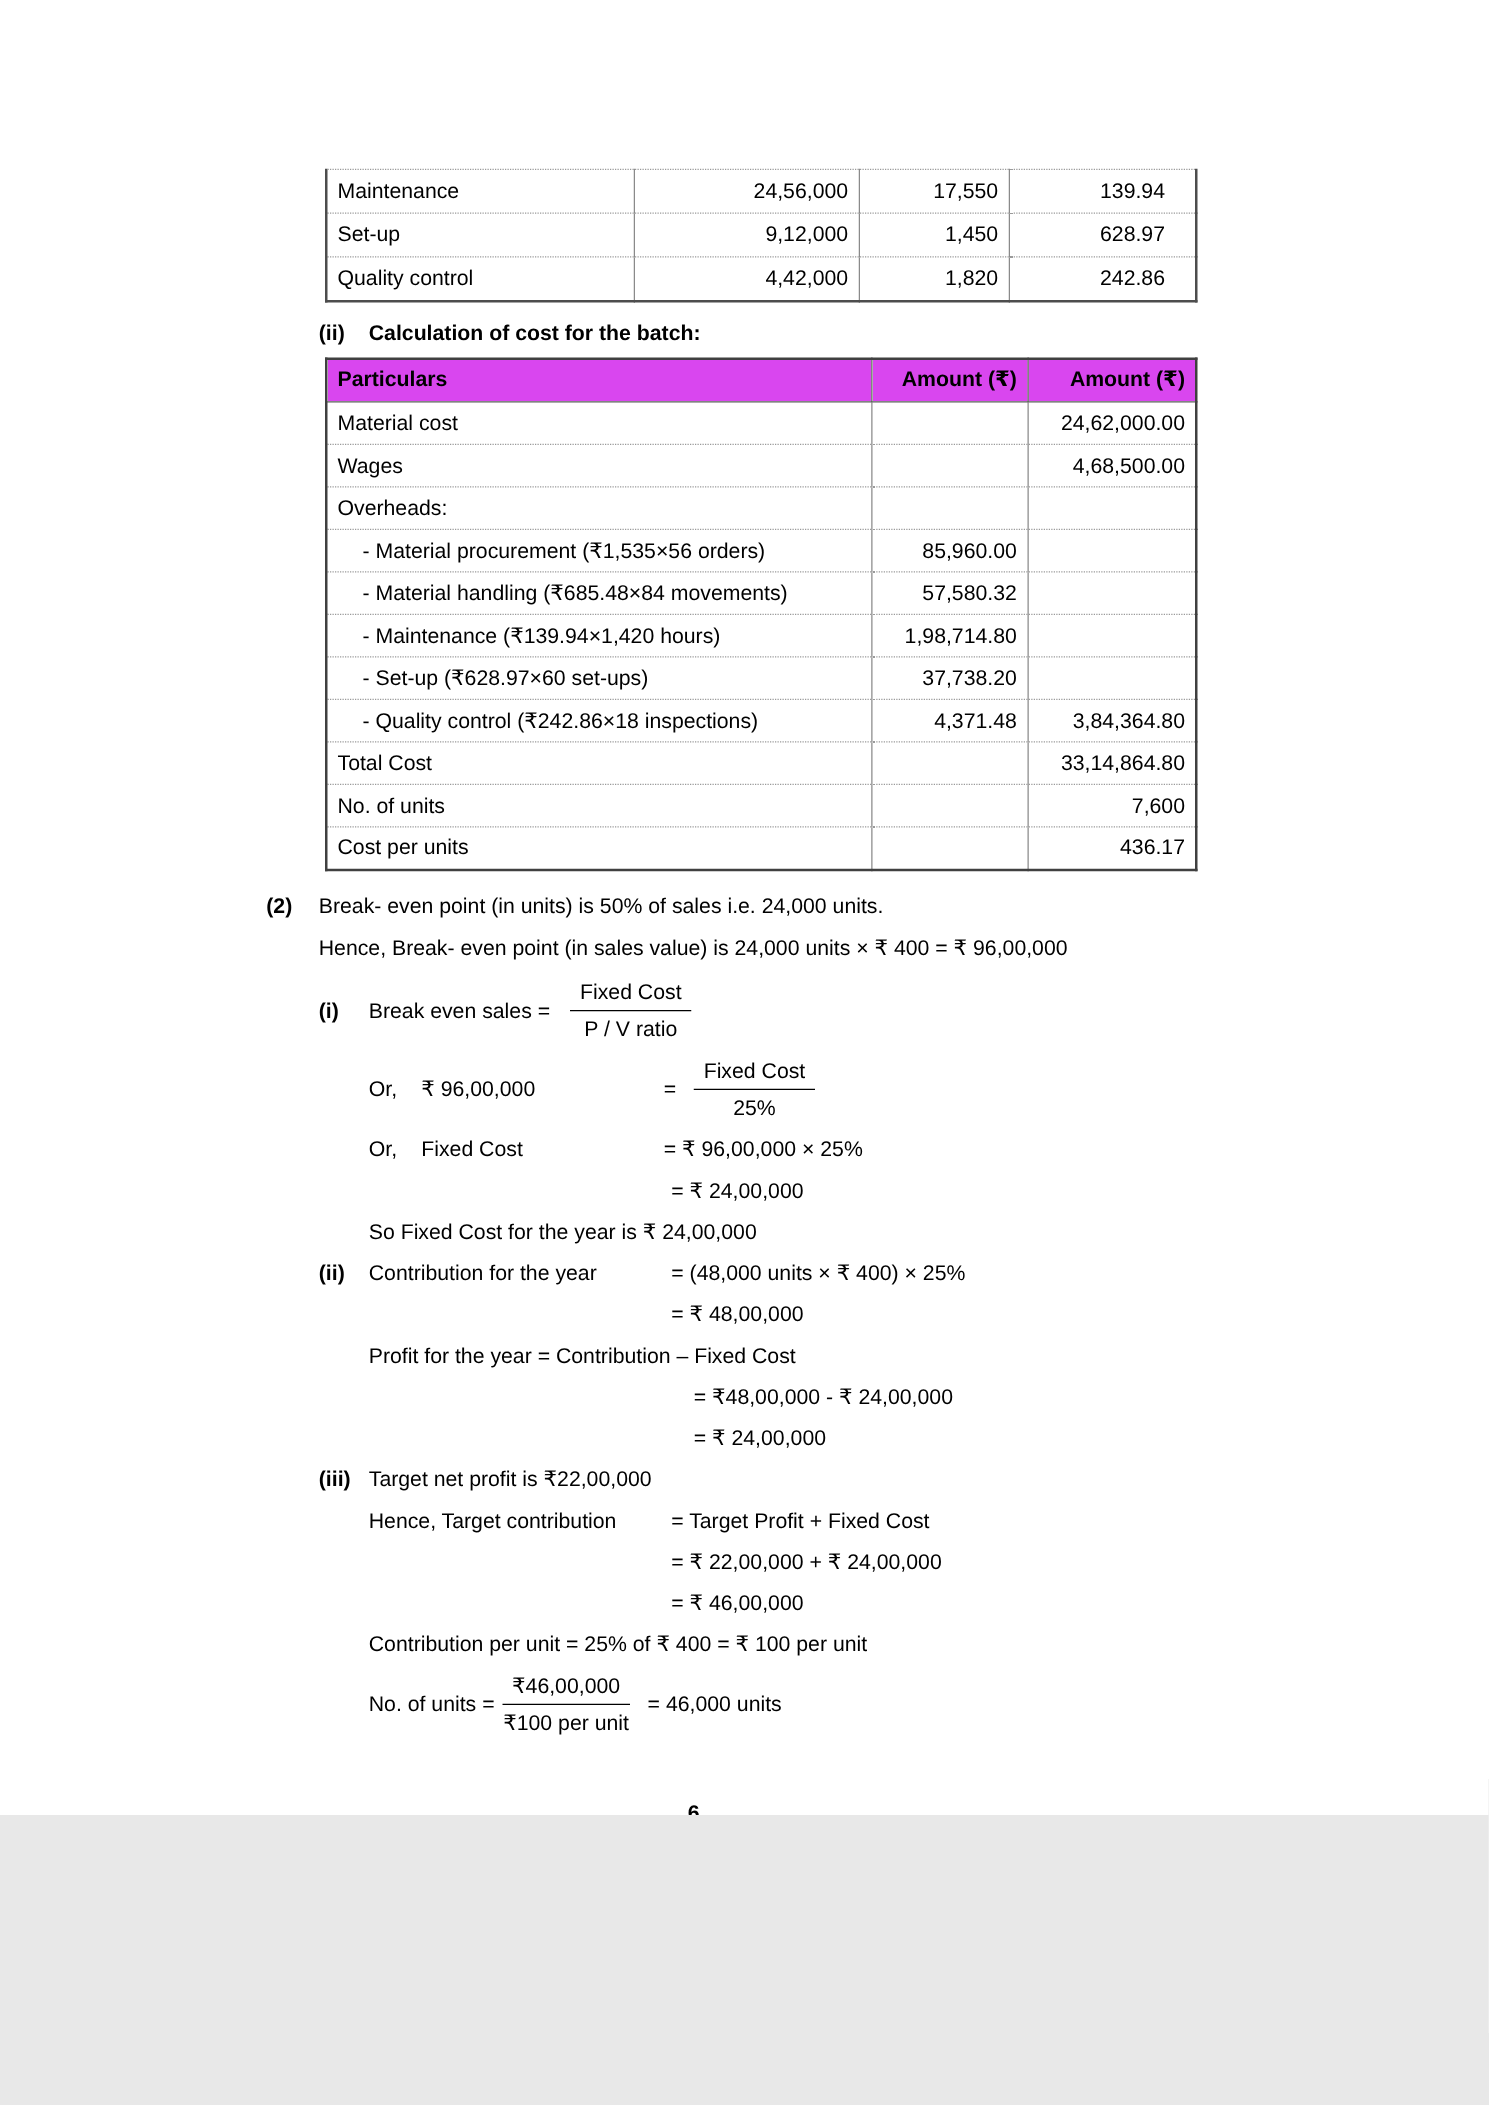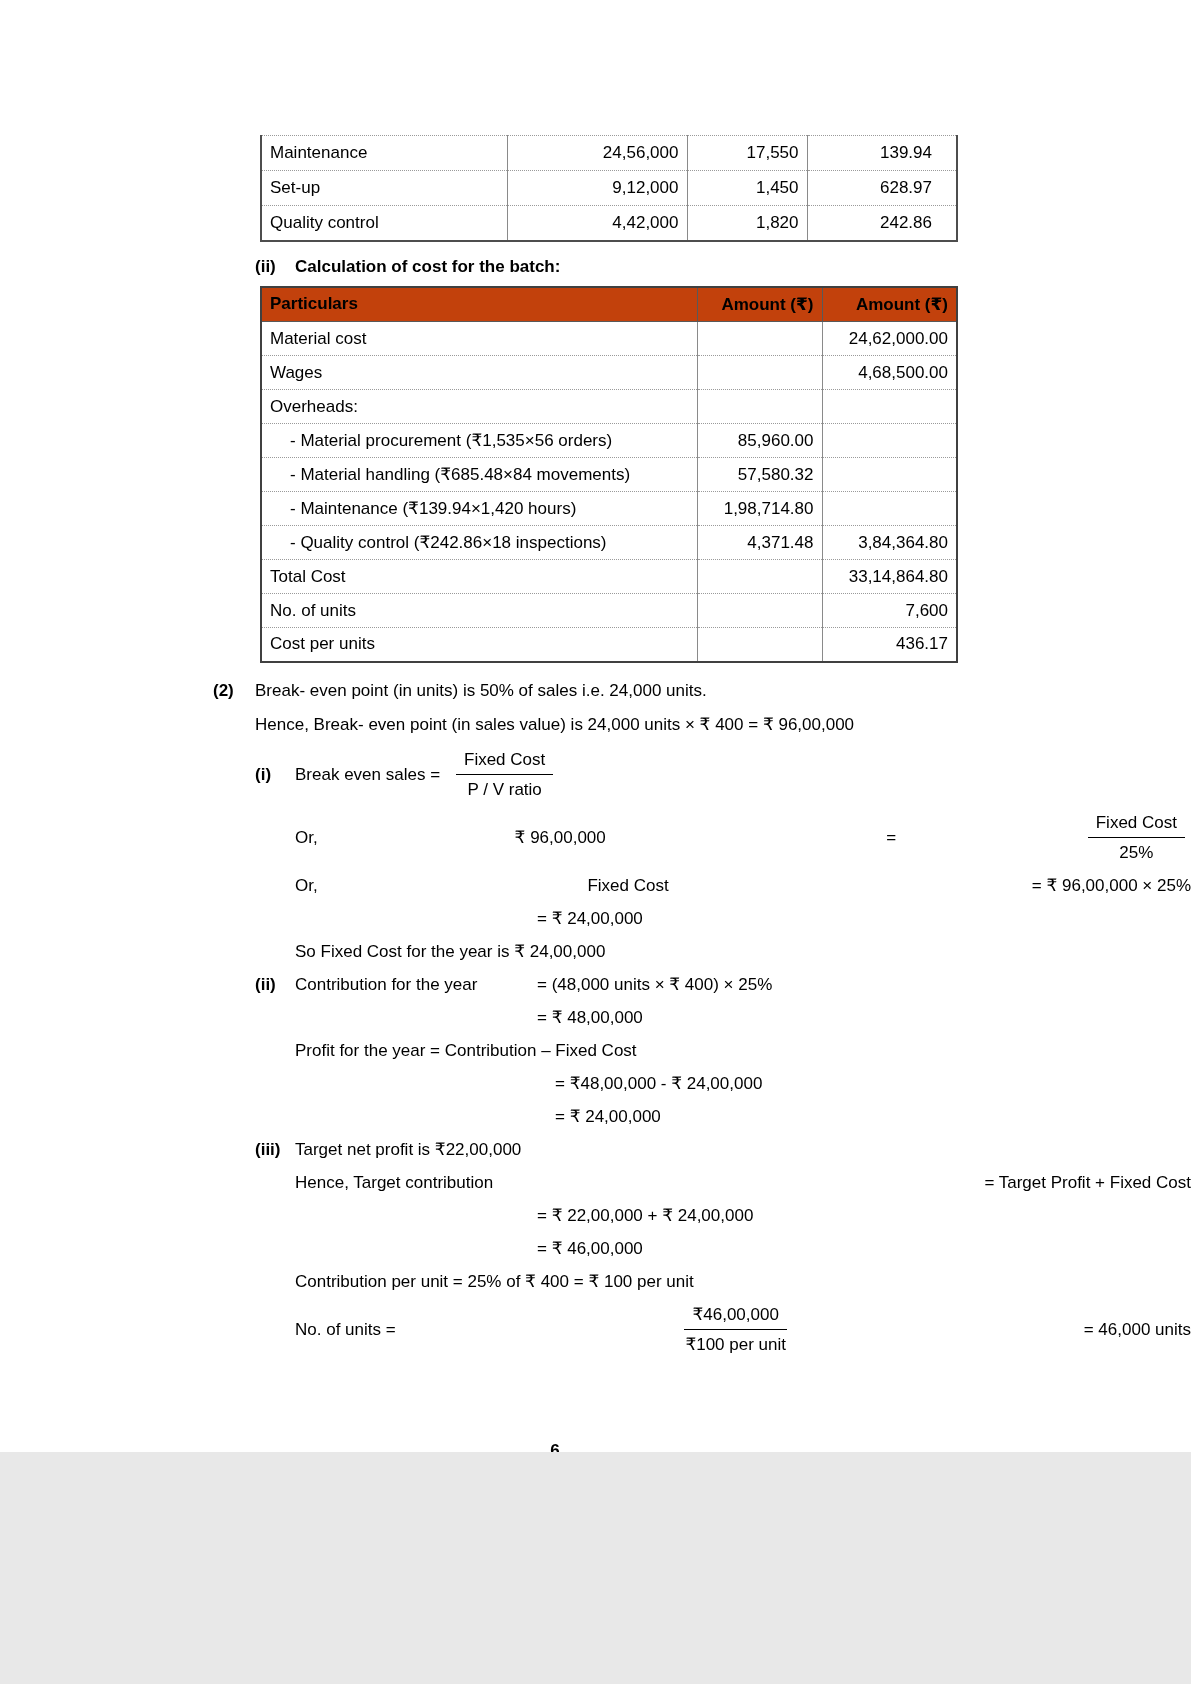--- a/index.html
+++ b/index.html
@@ -34,21 +34,21 @@
     overflow: hidden;
     vertical-align: middle;
   }
   .rates-table { border: 2px solid #4d4d4d; border-top: 1px dotted #9a9a9a; }
   .rates-table td { height: 35px; }
   .rates-table td.rate { padding-right: 24px; }
 
   .batch-table { border: 2px solid #404040; margin-top: 8px; }
   .batch-table th {
     height: 35px;
-    background: #c2410c;
+    background: #d946ef;
     border: 1px solid #595959;
     font-weight: bold;
     text-align: left;
   }
   .batch-table th.ta-r { text-align: right; }
   .batch-table td { height: 34px; }
   .ta-r { text-align: right; }
   td.ind1 { padding-left: 28px; }
   td.ind2 { }
 
@@ -74,21 +74,21 @@
     line-height: 23px;
     min-height: 23px;
     white-space: nowrap;
   }
   .sol-row > span { flex-shrink: 0; }
   .marker { width: 40px; font-weight: bold; }
   .w155 { width: 155px; }
   .w194 { width: 194px; }
   .w242 { width: 242px; }
   .w42  { width: 42px; }
-  .pl40  { padding-left: 40px; justify-content: space-between; }
+  .pl40  { padding-left: 40px; }
   .pl282 { padding-left: 282px; }
   .pl300 { padding-left: 300px; }
   .eq { margin-right: 8px; }
 
   .frac {
     display: inline-flex;
     flex-direction: column;
     text-align: center;
     margin: 0 6px;
   }
@@ -191,20 +191,25 @@
           <td class="ind1">- Material handling (₹685.48×84 movements)</td>
           <td class="ta-r">57,580.32</td>
           <td class="ta-r"></td>
         </tr>
         <tr>
           <td class="ind1">- Maintenance (₹139.94×1,420 hours)</td>
           <td class="ta-r">1,98,714.80</td>
           <td class="ta-r"></td>
         </tr>
         <tr>
+          <td class="ind1">- Set-up (₹628.97×60 set-ups)</td>
+          <td class="ta-r">37,738.20</td>
+          <td class="ta-r"></td>
+        </tr>
+        <tr>
           <td class="ind1">- Quality control (₹242.86×18 inspections)</td>
           <td class="ta-r">4,371.48</td>
           <td class="ta-r">3,84,364.80</td>
         </tr>
         <tr>
           <td class="ind2">Total Cost</td>
           <td class="ta-r"></td>
           <td class="ta-r">33,14,864.80</td>
         </tr>
         <tr>

